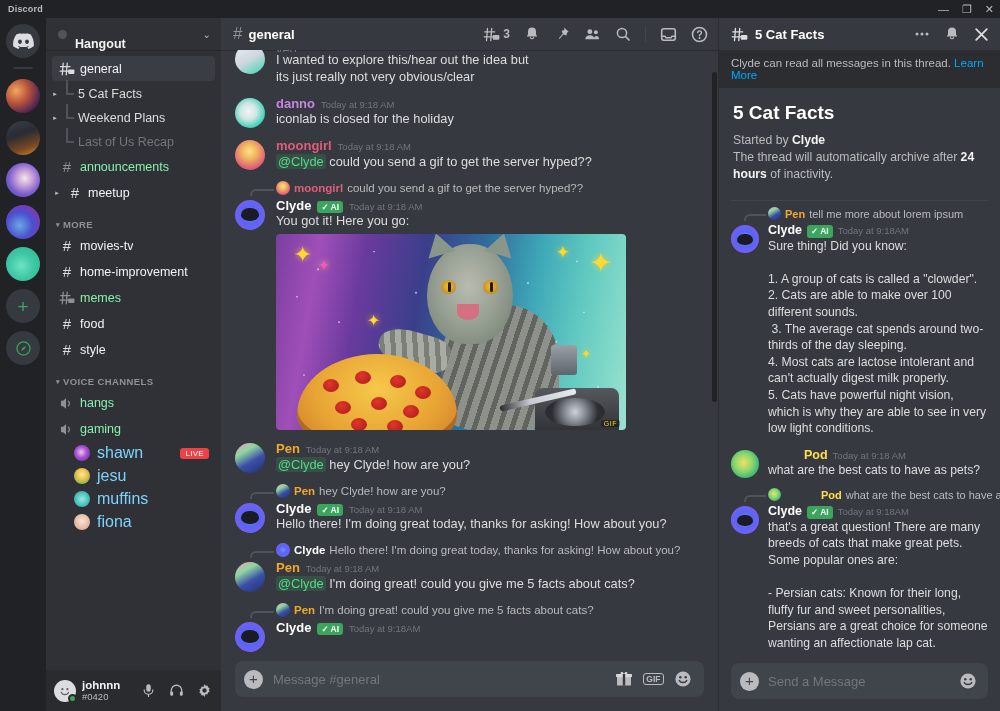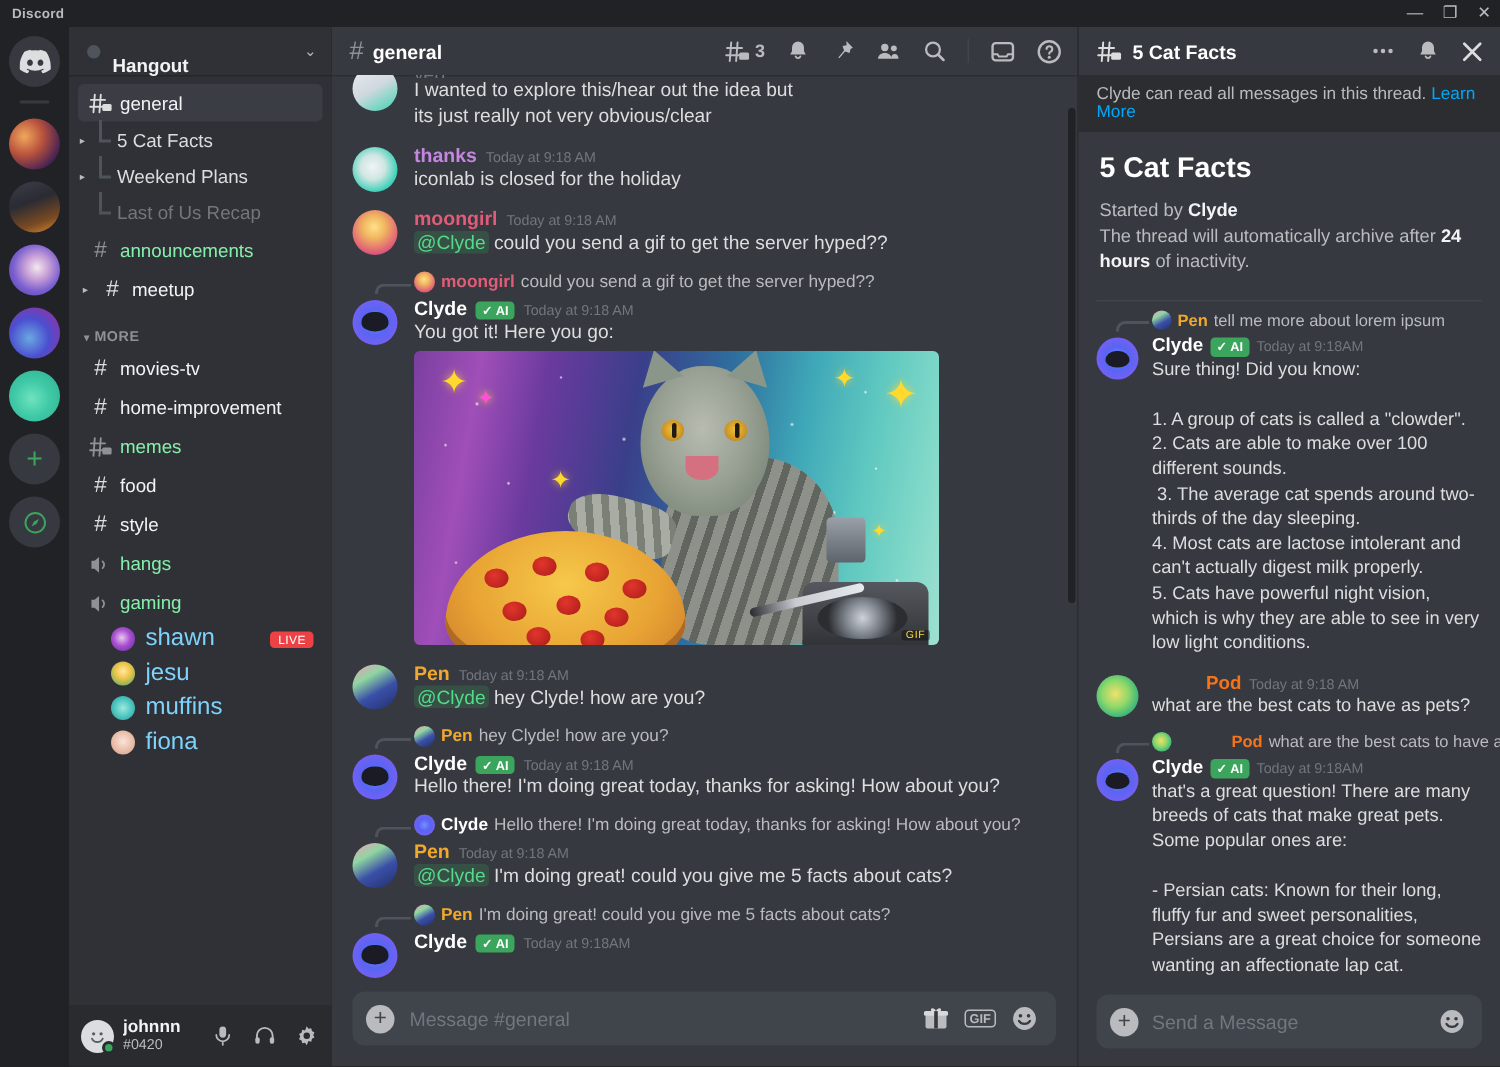--- a/index.html
+++ b/index.html
@@ -203,21 +203,21 @@
   .msg .avatar {
     width: 30px; height: 30px; border-radius: 50%; flex: 0 0 30px;
     margin-right: 11px; margin-top: 2px; overflow: hidden;
   }
   .msg .body { flex: 1; min-width: 0; }
   .msg .head { display: flex; align-items: baseline; gap: 6px; line-height: 1.2; }
   .uname-danno { color: #c586e0; }
   .uname-moongirl { color: #e05c78; }
   .uname-pen { color: #f0a92c; }
   .uname-clyde { color: #fff; }
-  .uname-pod { color: #f97316; padding-left: 36px; }
+  .uname-pod { color: #fde047; padding-left: 36px; }
   .msg .head .nm { font-size: 13px; font-weight: 600; }
   .msg .head .ts { font-size: 9.5px; color: #72767d; }
   .msg .text { font-size: 12.8px; color: #dcddde; line-height: 1.32; word-wrap: break-word; }
 
   .ai-badge {
     background: #3ba55d; color: #fff; font-size: 8.5px; font-weight: bold;
     padding: 1px 4px; border-radius: 3px; display: inline-flex;
     align-items: center; gap: 2px; line-height: 1.2; vertical-align: middle;
   }
   .mention {
@@ -522,20 +522,24 @@
       </div>
       <div class="chan bright">
         <span class="hash">#</span>
         <span class="cname">food</span>
       </div>
       <div class="chan bright">
         <span class="hash">#</span>
         <span class="cname">style</span>
       </div>
 
+      <div class="cat">
+        <span class="caret">▾</span>
+        <span>VOICE CHANNELS</span>
+      </div>
 
       <div class="chan">
         <span class="hash">
           <svg width="15" height="15" viewBox="0 0 16 16" style="margin-top:1px">
             <path d="M7.5 2.4 4.3 5.1H2.1v5.8h2.2l3.2 2.7V2.4Z" fill="#8e9297"></path>
             <path d="M10 5.6a3.2 3.2 0 0 1 0 4.8" stroke="#8e9297" stroke-width="1.3" fill="none" stroke-linecap="round"></path>
           </svg>
         </span>
         <span class="cname">hangs</span>
       </div>
@@ -670,21 +674,21 @@
           <div class="text">I wanted to explore this/hear out the idea but</div>
           <div class="text">its just really not very obvious/clear</div>
         </div>
       </div>
 
       
       <div class="msg" style="margin-top:6px;">
         <span class="avatar av-danno"></span>
         <div class="body">
           <div class="head">
-            <span class="nm uname-danno">thanks</span>
+            <span class="nm uname-danno">danno</span>
             <span class="ts">Today at 9:18 AM</span>
           </div>
           <div class="text">iconlab is closed for the holiday</div>
         </div>
       </div>
 
       
       <div class="msg" style="margin-top:6px;">
         <span class="avatar av-moongirl"></span>
         <div class="body">

